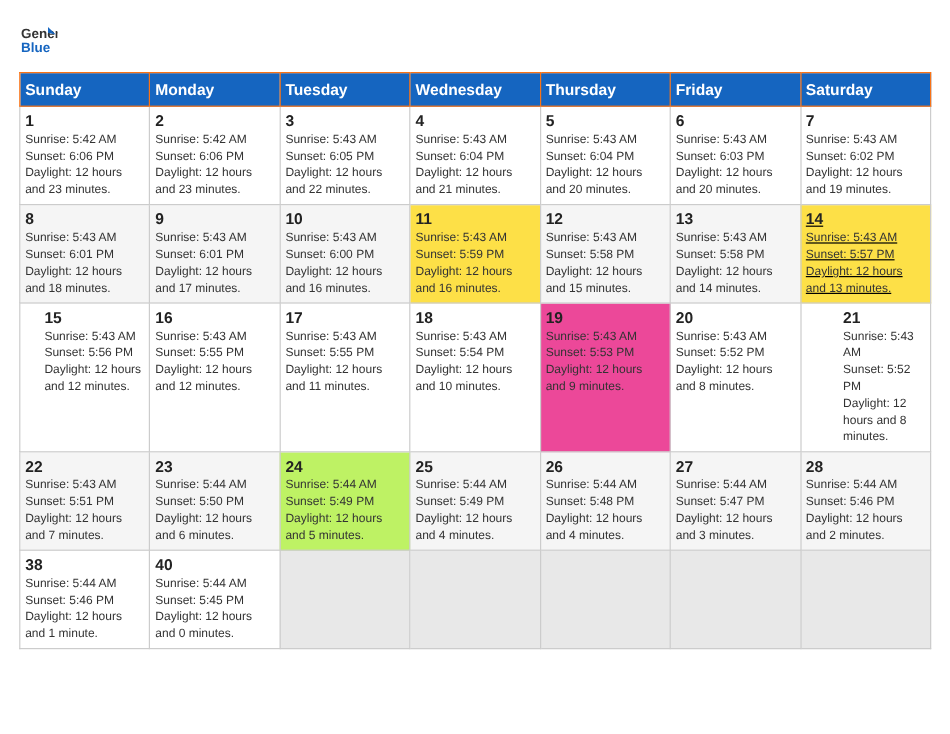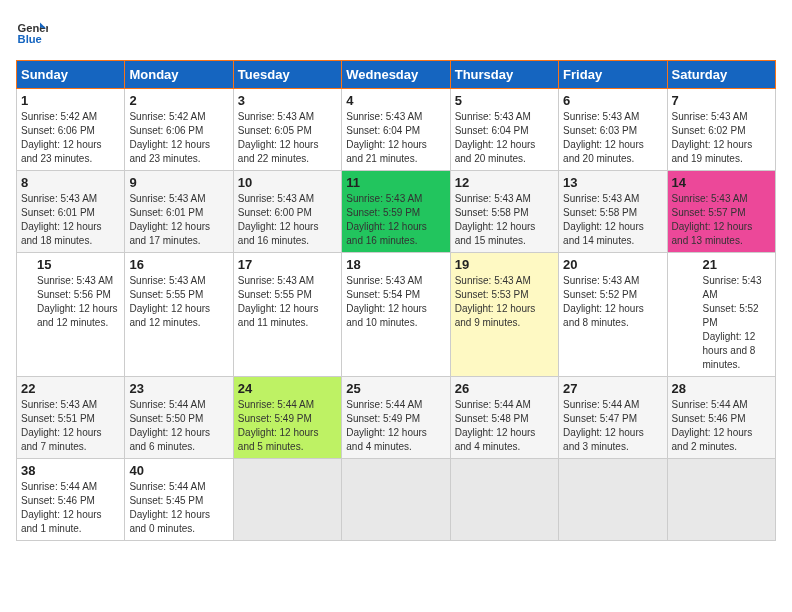--- a/index.html
+++ b/index.html
@@ -191,21 +191,21 @@
         </div>
         </td>
         <td style="background: rgb(245, 245, 245);">
           <span class="day-num">10</span>
         <div class="day-info">
           Sunrise: 5:43 AM<br>
           Sunset: 6:00 PM<br>
           Daylight: 12 hours and 16 minutes.
         </div>
         </td>
-        <td style="background: #22c55e;">
+        <td style="background: #fde047;">
           <span class="day-num">11</span>
         <div class="day-info">
           Sunrise: 5:43 AM<br>
           Sunset: 5:59 PM<br>
           Daylight: 12 hours and 16 minutes.
         </div>
         </td>
         <td style="background: rgb(245, 245, 245);">
           <span class="day-num">12</span>
         <div class="day-info">
@@ -215,21 +215,21 @@
         </div>
         </td>
         <td style="background: rgb(245, 245, 245);">
           <span class="day-num">13</span>
         <div class="day-info">
           Sunrise: 5:43 AM<br>
           Sunset: 5:58 PM<br>
           Daylight: 12 hours and 14 minutes.
         </div>
         </td>
-        <td style="background: #ec4899;">
+        <td style="background: #fde047; text-decoration: underline;">
           <span class="day-num">14</span>
         <div class="day-info">
           Sunrise: 5:43 AM<br>
           Sunset: 5:57 PM<br>
           Daylight: 12 hours and 13 minutes.
         </div>
         </td>
       </tr>
       <tr>
         <td style="background: rgb(255, 255, 255); padding-left: 20px;">
@@ -257,21 +257,21 @@
         </div>
         </td>
         <td style="background: rgb(255, 255, 255);">
           <span class="day-num">18</span>
         <div class="day-info">
           Sunrise: 5:43 AM<br>
           Sunset: 5:54 PM<br>
           Daylight: 12 hours and 10 minutes.
         </div>
         </td>
-        <td style="background: #fef9c3;">
+        <td style="background: #ec4899;">
           <span class="day-num">19</span>
         <div class="day-info">
           Sunrise: 5:43 AM<br>
           Sunset: 5:53 PM<br>
           Daylight: 12 hours and 9 minutes.
         </div>
         </td>
         <td style="background: rgb(255, 255, 255);">
           <span class="day-num">20</span>
         <div class="day-info">

